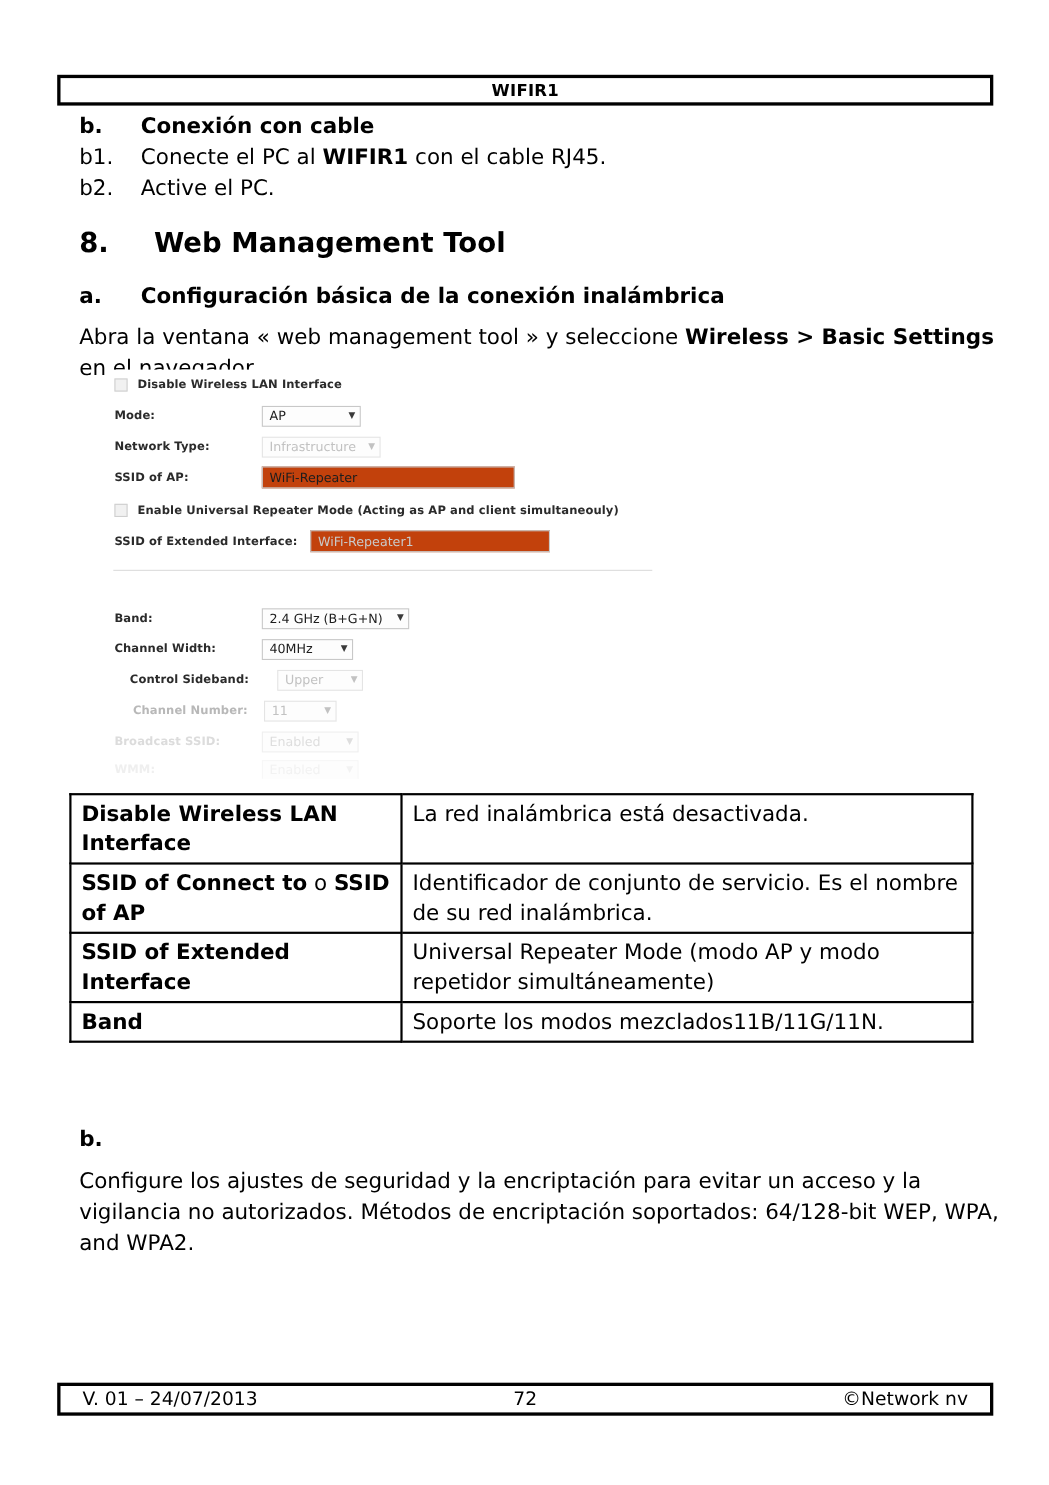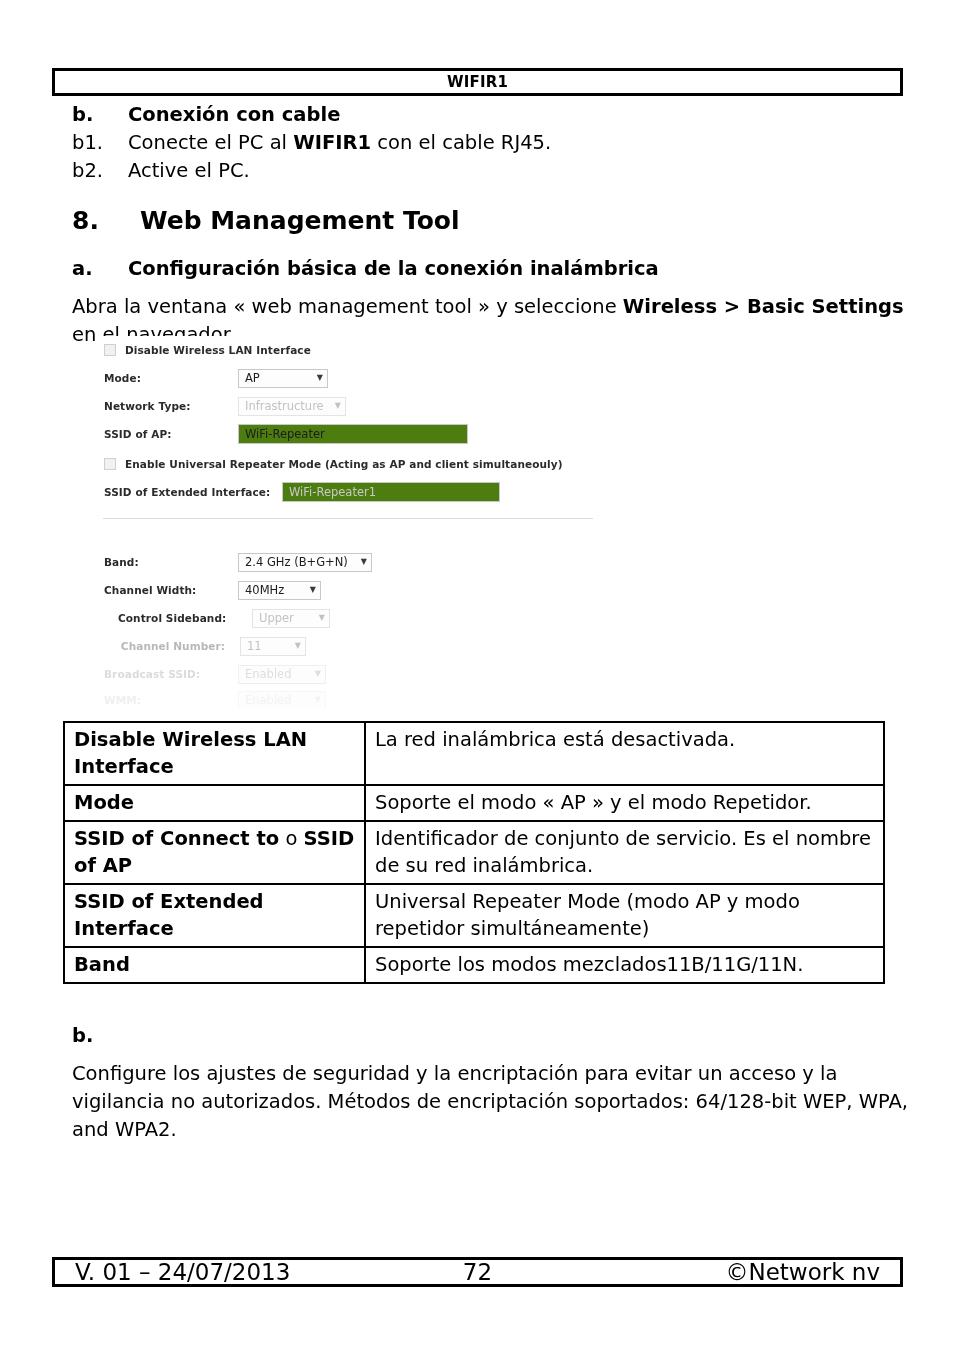--- a/index.html
+++ b/index.html
@@ -159,21 +159,21 @@
     margin-left: 10px;
     font-size: 8px;
     line-height: 1;
     color: #3a3a3a;
   }
   .ctl.dim  .caret { color: #c2c2c2; }
   .ctl.dim2 .caret { color: #dedede; }
   .ctl.dim3 .caret { color: #f2f2f2; }
 
   .ctl.text {
-    background: #4d7c0f;
+    background: #c2410c;
     height: 20px;
   }
   .ctl.text.placeholder { color: #c9c9c9; }
 
   .shot-divider {
     position: absolute;
     left: 5px;
     top: 182px;
     width: 490px;
     height: 1px;
@@ -207,21 +207,21 @@
   .footer-box {
     position: absolute;
     left: 52px;
     top: 1257px;
     width: 851px;
     height: 30px;
     border: 3px solid #000;
     box-sizing: border-box;
     display: flex;
     align-items: center;
-    font-size: 23px;
+    font-size: 17px;
   }
   .footer-left  { position: absolute; left: 20px; }
   .footer-mid   { position: absolute; left: 0; right: 0; text-align: center; }
   .footer-right { position: absolute; right: 20px; }
 </style>
 </head>
 <body>
 
 <div class="page">
 
@@ -352,24 +352,20 @@
       </span>
     </div>
 
   </div>
 
   <table class="deftable">
     <tbody>
       <tr>
         <td class="k"><span>Disable Wireless LAN Interface</span></td>
         <td class="v">La red inalámbrica está desactivada.</td>
-      </tr>
-      <tr>
-        <td class="k"><span>Mode</span></td>
-        <td class="v">Soporte el modo « AP » y el modo Repetidor.</td>
       </tr>
       <tr>
         <td class="k"><span>SSID of Connect to</span><span class="plain"> o </span><span>SSID of AP</span></td>
         <td class="v">Identificador de conjunto de servicio. Es el nombre de su red inalámbrica.</td>
       </tr>
       <tr>
         <td class="k"><span>SSID of Extended Interface</span></td>
         <td class="v">Universal Repeater Mode (modo AP y modo repetidor simultáneamente)</td>
       </tr>
       <tr>

